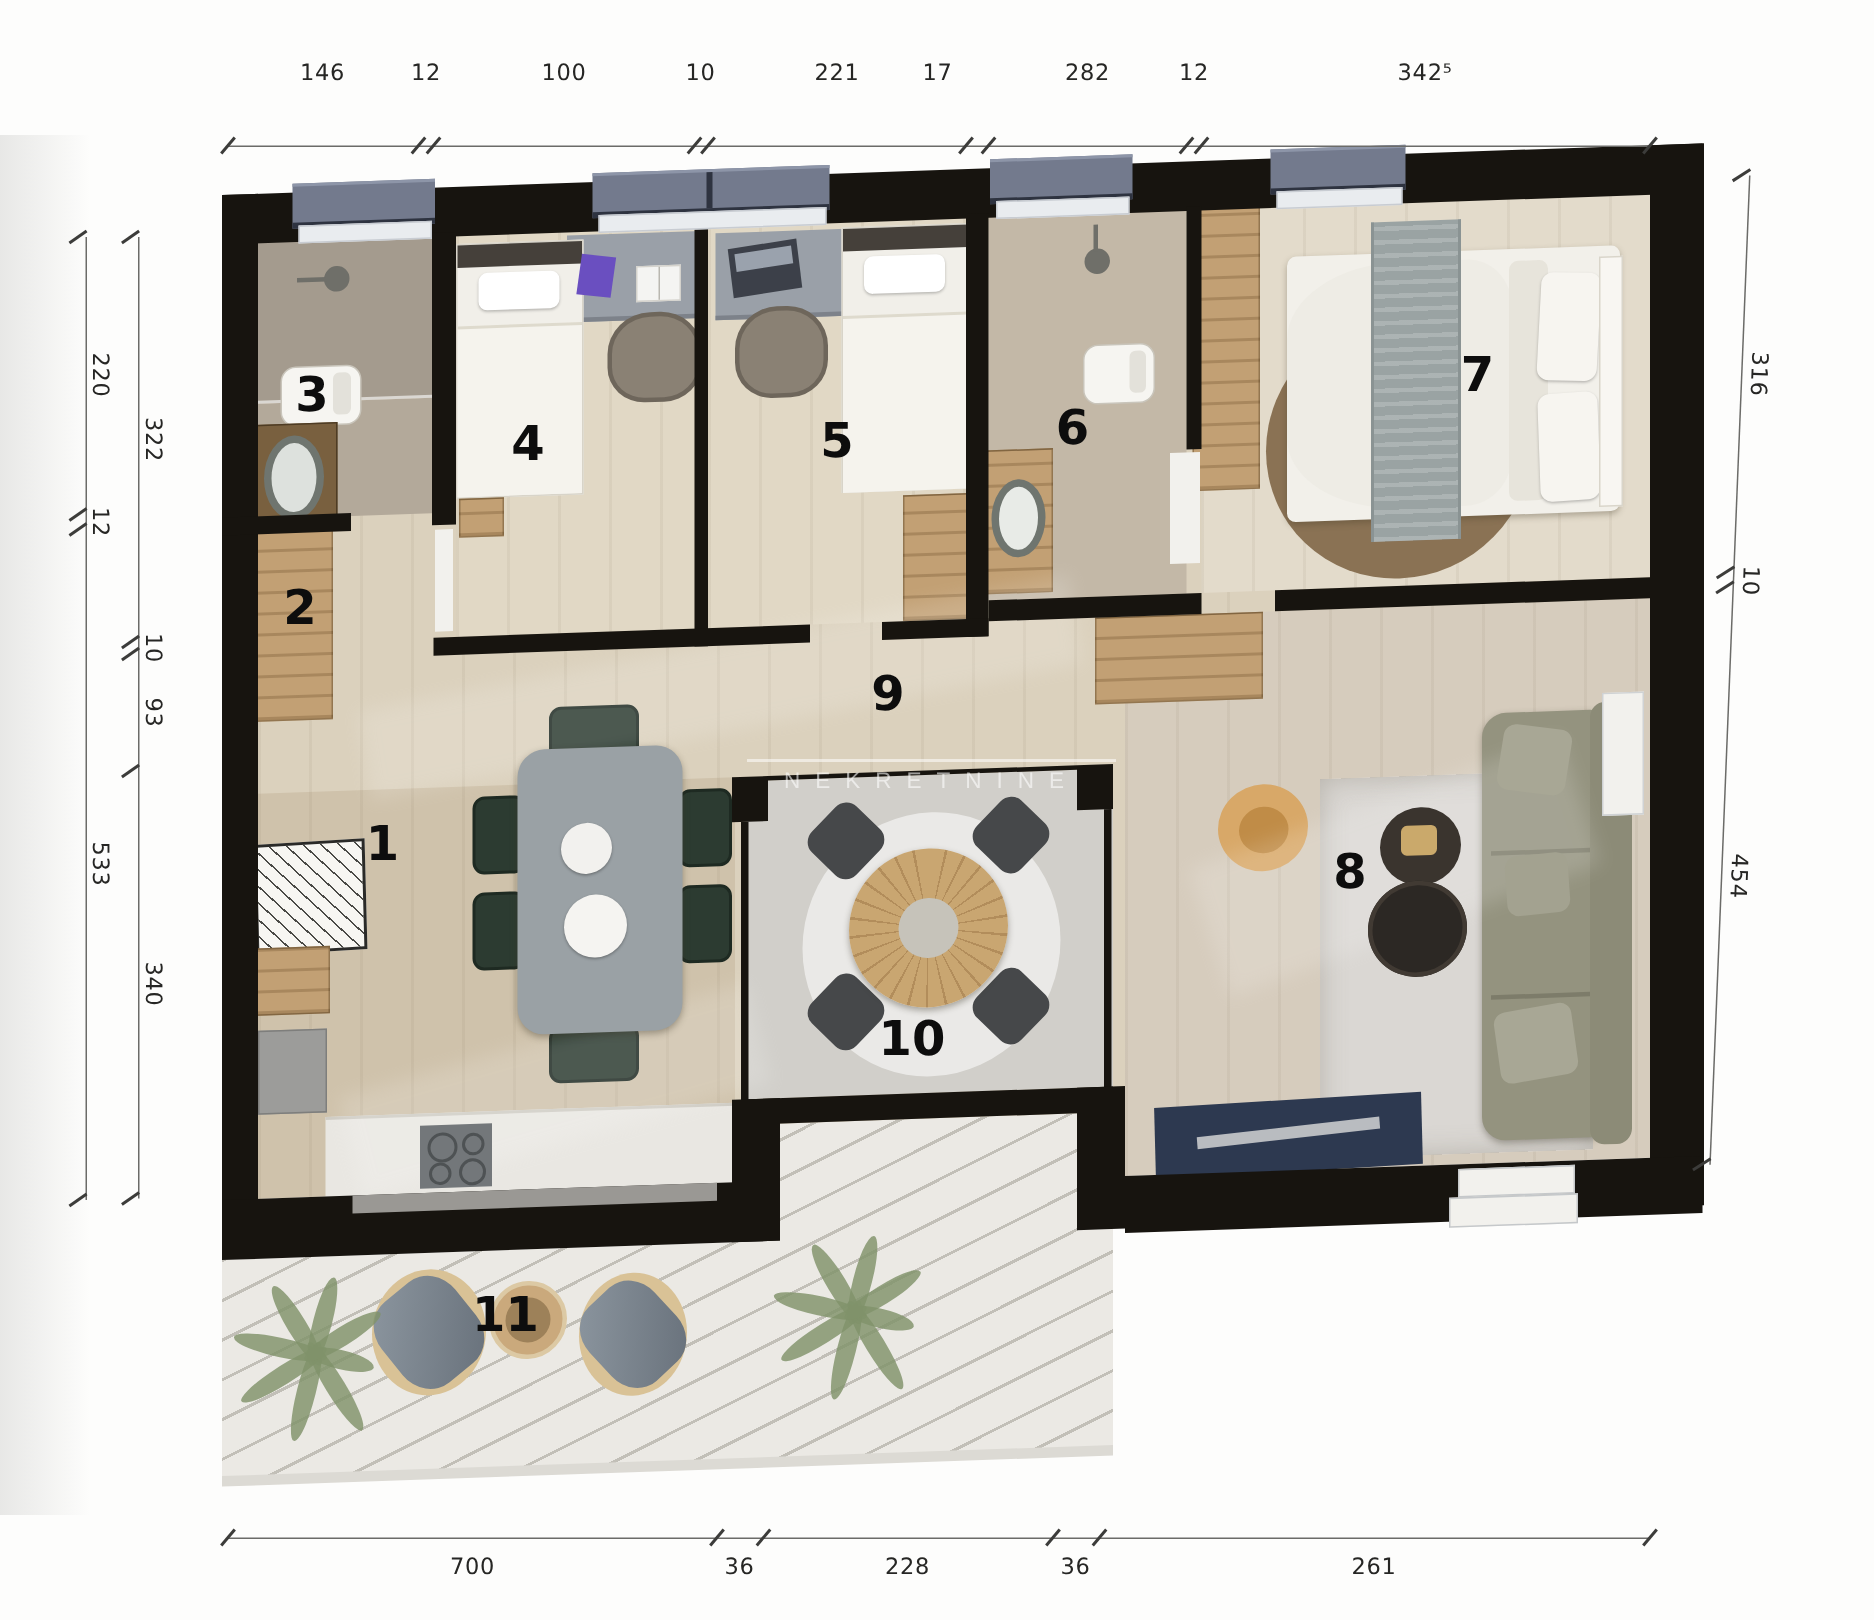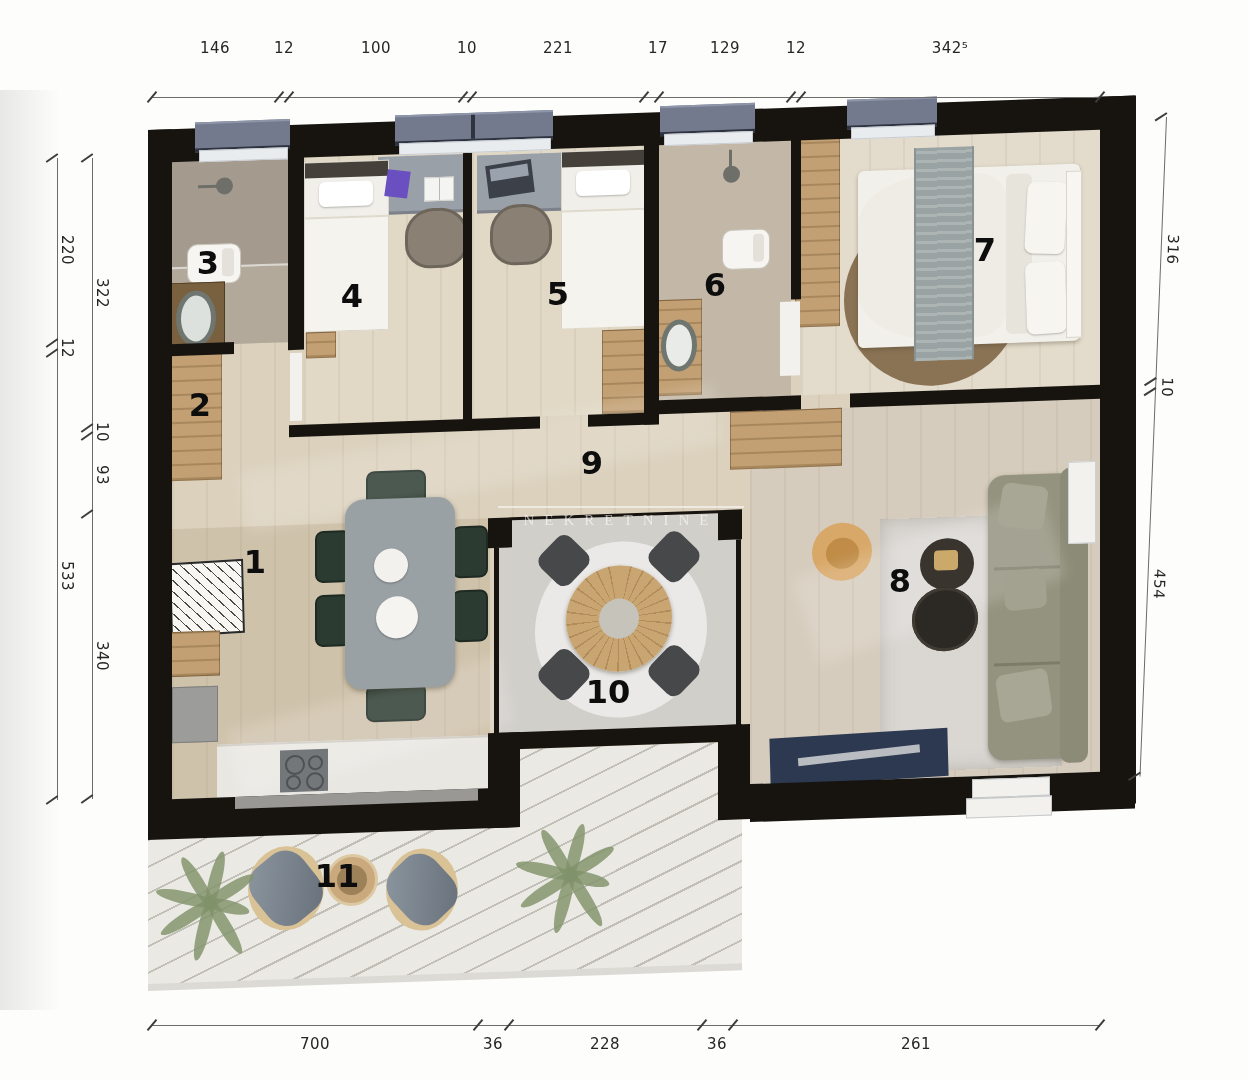--- a/index.html
+++ b/index.html
@@ -26,21 +26,21 @@
   .rnum{position:absolute;z-index:8;transform:skewY(2deg);font-weight:700;font-size:32px;color:#0d0d0d;line-height:1;}
   
   .dimgroup{position:absolute;z-index:9;}
   .dimline{position:absolute;background:#6b6b68;}
   .tick{position:absolute;width:2px;height:14px;background:#3c3c3a;}
   .dimlabel{position:absolute;font-size:15px;font-weight:500;color:#262624;white-space:nowrap;letter-spacing:.5px;}
   
   #wm{position:absolute;z-index:10;text-align:center;color:rgba(255,255,255,.58);}
   #wm .brand{font-family:"Liberation Serif","DejaVu Serif",serif;font-size:58px;letter-spacing:3px;line-height:1;}
   #wm .rule{height:2px;background:rgba(255,255,255,.55);margin:8px 0 4px 0;}
-  #wm .sub{font-family:Liberation Serif, serif;font-size:15px;letter-spacing:10px;}
+  #wm .sub{font-family:Liberation Sans, sans-serif;font-size:15px;letter-spacing:10px;}
   .leaf{position:absolute;left:50%;top:50%;width:62px;height:13px;margin:-6px 0 0 -8px;
         background:rgba(128,146,106,.82);border-radius:60% 95% 60% 95%;transform-origin:8px 6px;}
   .chairg{position:absolute;background:#2c3b31;border-radius:8px;border:2px solid #1e2a22;z-index:2;}
   .offchair{position:absolute;background:#8a8174;border-radius:45% 45% 40% 40%;border:3px solid #6e665b;z-index:2;}
   .hatch{position:absolute;background:#f7f6f2;border:2px solid #2a2a28;z-index:2;
          background-image:repeating-linear-gradient(45deg,rgba(40,40,38,0) 0 7px,#4a4a46 7px 8px);}
 </style>
 </head>
 <body>
 
@@ -282,22 +282,22 @@
         <div class="tick" style="left: 491px; top: -7px; transform: rotate(40deg);"></div>
         <div class="tick" style="left: 506px; top: -7px; transform: rotate(40deg);"></div>
         <div class="tick" style="left: 638px; top: -7px; transform: rotate(40deg);"></div>
         <div class="tick" style="left: 648px; top: -7px; transform: rotate(40deg);"></div>
         <div class="tick" style="left: 947px; top: -7px; transform: rotate(40deg);"></div>
         <span class="dimlabel" style="left: 63px; top: -58px; transform: translateX(-50%);">146</span>
         <span class="dimlabel" style="left: 132px; top: -58px; transform: translateX(-50%);">12</span>
         <span class="dimlabel" style="left: 224px; top: -58px; transform: translateX(-50%);">100</span>
         <span class="dimlabel" style="left: 315px; top: -58px; transform: translateX(-50%);">10</span>
         <span class="dimlabel" style="left: 406px; top: -58px; transform: translateX(-50%);">221</span>
-        <span class="dimlabel" style="left: 506px; top: -58px; transform: translateX(-50%);">17</span>
-        <span class="dimlabel" style="left: 573px; top: -58px; transform: translateX(-50%);">129</span>
+        <span class="dimlabel" style="left: 473px; top: -58px; transform: translateX(-50%);">17</span>
+        <span class="dimlabel" style="left: 573px; top: -58px; transform: translateX(-50%);">282</span>
         <span class="dimlabel" style="left: 644px; top: -58px; transform: translateX(-50%);">12</span>
         <span class="dimlabel" style="left: 798px; top: -58px; transform: translateX(-50%);">342⁵</span>
       </div>
       <div class="dimgroup" style="left: 152px; top: 1025px;">
         <div class="dimline" style="left: 0px; top: 0px; height: 1px; width: 948px;"></div>
         <div class="tick" style="left: -1px; top: -7px; transform: rotate(40deg);"></div>
         <div class="tick" style="left: 325px; top: -7px; transform: rotate(40deg);"></div>
         <div class="tick" style="left: 356px; top: -7px; transform: rotate(40deg);"></div>
         <div class="tick" style="left: 549px; top: -7px; transform: rotate(40deg);"></div>
         <div class="tick" style="left: 580px; top: -7px; transform: rotate(40deg);"></div>

